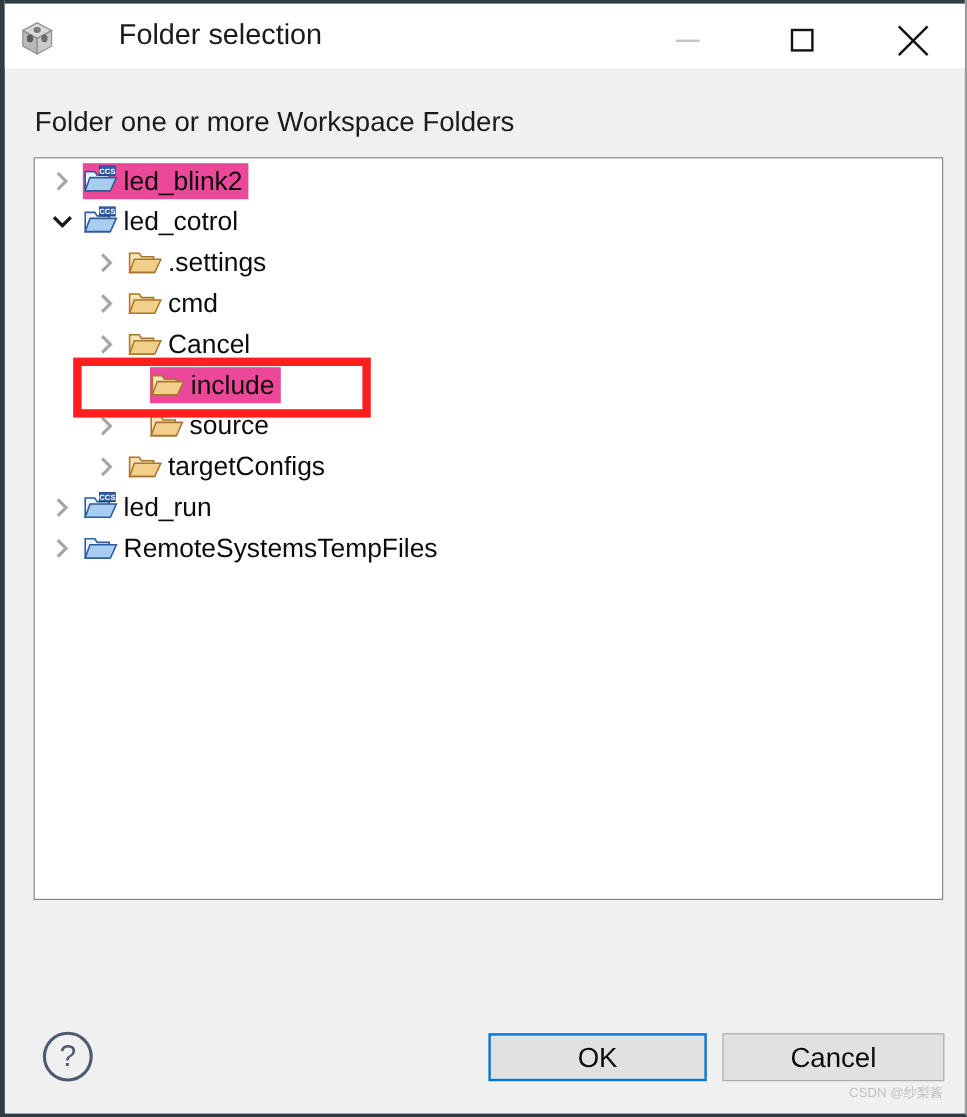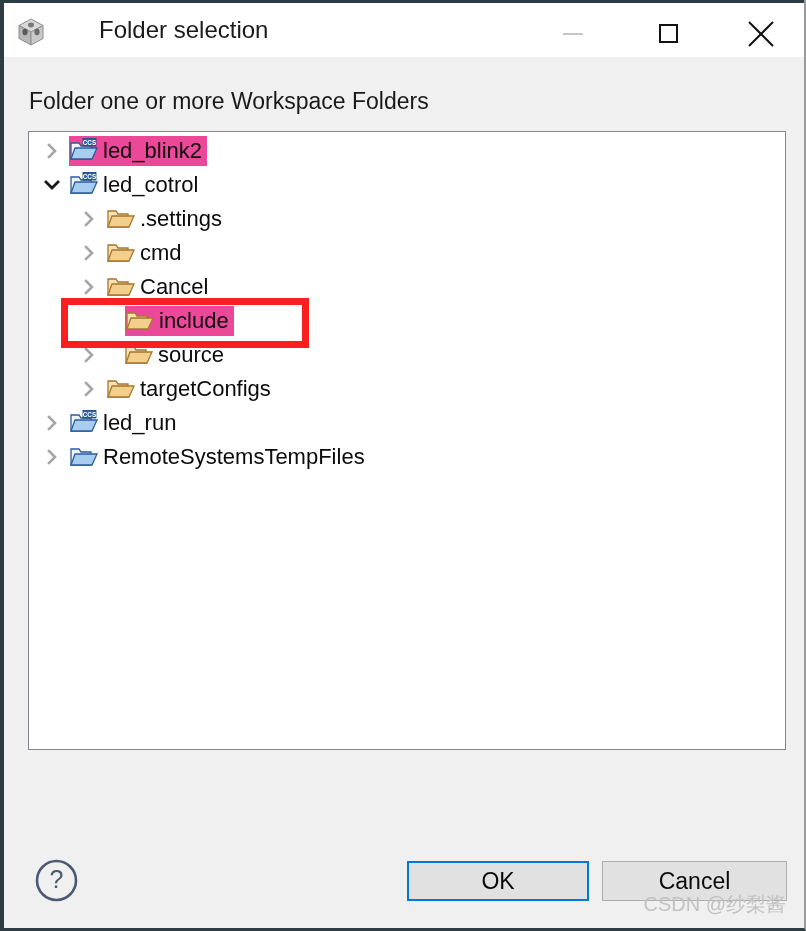--- a/index.html
+++ b/index.html
@@ -165,21 +165,21 @@
     border: 2px solid #0078d7;
   }
   #cancel-button {
     left: 598px; width: 185px;
   }
 
   
   #watermark {
     position: absolute;
     right: 18px; bottom: 10px;
-    font-size: 20px;
+    font-size: 11px;
     color: #c2c2c2;
     white-space: nowrap;
   }
 </style>
 </head>
 <body>
 
 <div id="dialog">
 
   <div id="titlebar">

